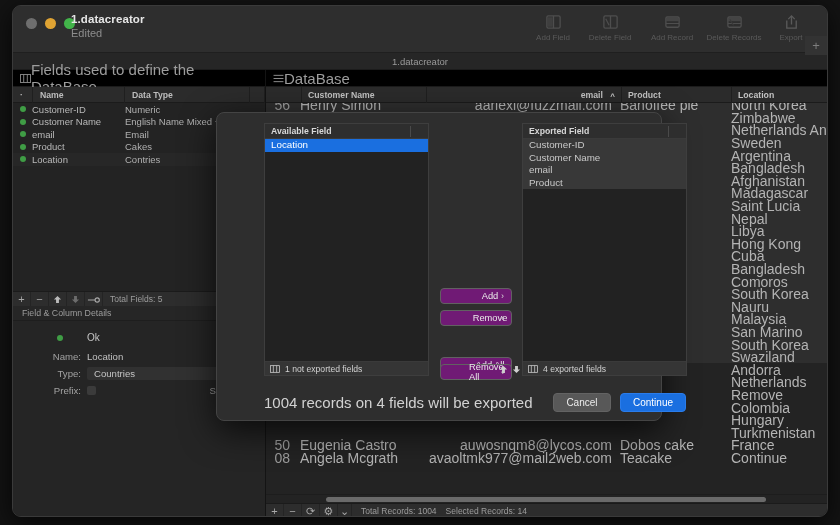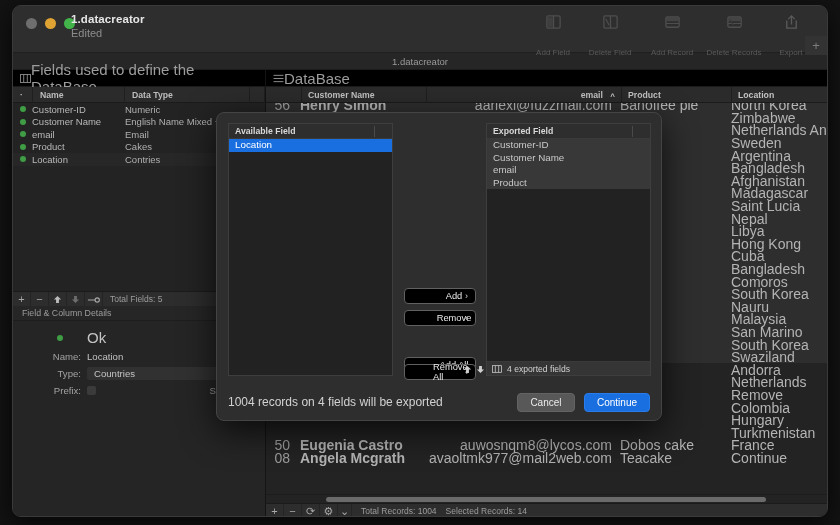--- a/index.html
+++ b/index.html
@@ -47,21 +47,21 @@
   .doc-sub {
     position: absolute; left: 58px; top: 21px;
     color: #8d8d8d; font-size: 11px;
   }
   .toolbar-items {
     position: absolute; right: 10px; top: 4px;
     display: flex; align-items: flex-start; gap: 0px;
   }
   .tb-item {
     width: 52px; display: flex; flex-direction: column;
-    align-items: center; gap: 18px; padding-top: 4px;
+    align-items: center; gap: 3px; padding-top: 4px;
     color: #5a5a5a; font-size: 8px; text-align: center;
     line-height: 1.1;
   }
   .tb-item.wide { width: 62px; }
   .tb-ico { width: 19px; height: 17px; display: block; }
   .tb-plus {
     position: absolute; right: 0px; top: 30px;
     width: 22px; height: 19px;
     background: #333; color: #7d7d7d;
     font-size: 13px; line-height: 19px; text-align: center;
@@ -149,21 +149,21 @@
     position: relative;
   }
   .rt-head .rh { height: 16px; line-height: 16px; border-right: 1px solid #1f1f1f; padding: 0 6px; white-space: nowrap; overflow: hidden; }
   .data-area { flex: 1; position: relative; overflow: hidden; background: #232323; }
   .data-row {
     height: 12.6px; display: flex; align-items: center;
     font-size: 14px; color: #b4b4b4;
   }
   .data-row.sel { background: #2e2e2e; }
   .c-id { width: 30px; text-align: right; padding-right: 6px; color: #9e9e9e; overflow: hidden; }
-  .c-name { width: 125px; padding-left: 4px; white-space: nowrap; overflow: hidden; font-weight: bold; }
+  .c-name { width: 125px; padding-left: 4px; white-space: nowrap; overflow: hidden; }
   .c-email { width: 195px; text-align: right; padding-right: 4px; white-space: nowrap; overflow: hidden; }
   .c-prod { width: 110px; padding-left: 4px; white-space: nowrap; overflow: hidden; }
   .c-loc { flex: 1; padding-left: 5px; white-space: nowrap; overflow: hidden; }
 
   .vscroll {
     position: absolute; right: 2px; top: 2px;
     width: 5px; height: 46px; border-radius: 3px;
     background: #6a6a6a;
   }
   .hscroll-track {
@@ -185,21 +185,21 @@
 
   
   .sheet {
     position: absolute; left: 203px; top: 106px;
     width: 446px; height: 309px;
     background: #2e2e2e;
     border: 1px solid #444; border-radius: 8px;
     box-shadow: 0 10px 34px rgba(0,0,0,.72);
     z-index: 40;
   }
-  .sheet-inner { position: relative; width: 100%; height: 100%; }
+  .sheet-inner { position: relative; width: 100%; height: 100%; margin-left: 36px; }
 
   .listbox {
     position: absolute; top: 10px;
     background: #222; border: 1px solid #3e3e3e;
     display: flex; flex-direction: column;
   }
   .lb-left { left: 11px; width: 165px; height: 253px; }
   .lb-right { left: 269px; width: 165px; height: 253px; }
   .lb-head {
     height: 15px; background: #2e2e2e;
@@ -221,39 +221,39 @@
     display: flex; align-items: center; gap: 5px;
     padding-left: 5px; color: #d2d2d2; font-size: 8.6px;
   }
 
   .mid-buttons {
     position: absolute; left: 187px; top: 10px;
     width: 72px; height: 253px;
   }
   .mbtn {
     position: absolute; left: 0; width: 72px; height: 16px;
-    background: #000000; border: 1px solid #616161; border-radius: 4px;
+    background: #701a75; border: 1px solid #616161; border-radius: 4px;
     color: #eaeaea; font-size: 9.3px;
     display: flex; align-items: center; justify-content: center; padding-left: 28px;
   }
   .mbtn .chev { position: absolute; right: 7px; font-size: 9px; color: #d8d8d8; }
 
   .arrow-btns {
     position: absolute; left: 245px; bottom: 0; display: flex; gap: 2px;
   }
   .arrow-btn {
     width: 11px; height: 14px; color: #cfcfcf; font-size: 8px;
     display: flex; align-items: center; justify-content: center;
   }
 
   .sheet-footer {
     position: absolute; left: 0; right: 0; bottom: 0; height: 36px;
     display: flex; align-items: center; padding: 0 11px;
   }
-  .foot-text { color: #d2d2d2; font-size: 12px; }
+  .foot-text { color: #d2d2d2; font-size: 15px; }
   .foot-btns { margin-left: auto; display: flex; gap: 9px; }
   .fbtn {
     height: 19px; min-width: 58px; border-radius: 4px;
     font-size: 10px; display: flex; align-items: center; justify-content: center;
     padding: 0 12px;
   }
   .fbtn.cancel { background: #585858; border: 1px solid #636363; color: #ececec; }
   .fbtn.continue { background: #1a6fe0; border: 1px solid #2a7cea; color: #fff; }
 
   .grid-ico { width: 10px; height: 8px; flex: none; }
@@ -389,21 +389,21 @@
             </svg>
           </div>
           <div class="sb-txt">Total Fields: 5</div>
         </div>
 
         <div class="details-head">Field &amp; Column Details</div>
 
         <div class="details-body">
           <div class="ok-row">
             <span class="dot-ok" style="margin-left:44px"></span>
-            <span style="padding-left:18px;font-size:15px;color:#c4c4c4">Ok</span>
+            <span style="padding-left:18px;font-size:10px;color:#c4c4c4">Ok</span>
           </div>
           <div class="det-row">
             <span class="det-label">Name:</span>
             <span class="det-val">Location</span>
           </div>
           <div class="det-row">
             <span class="det-label">Type:</span>
             <span class="det-field">Countries</span>
           </div>
           <div class="det-row">
@@ -665,20 +665,28 @@
       <div class="sheet-inner">
 
         <div class="listbox lb-left">
           <div class="lb-head">
             <span>Available Field</span>
             <span class="divider"></span>
           </div>
           <div class="lb-body">
             <div class="lb-item selected">Location</div>
           </div>
+          <div class="lb-foot">
+            <svg class="grid-ico" viewBox="0 0 12 9">
+              <rect x="0.5" y="0.5" width="11" height="8" fill="none" stroke="#d2d2d2" stroke-width="0.9"></rect>
+              <line x1="4" y1="0.5" x2="4" y2="8.5" stroke="#d2d2d2" stroke-width="0.9"></line>
+              <line x1="8" y1="0.5" x2="8" y2="8.5" stroke="#d2d2d2" stroke-width="0.9"></line>
+            </svg>
+            <span>1 not exported fields</span>
+          </div>
         </div>
 
         <div class="mid-buttons">
           <div class="mbtn" style="top:165px">
             <span>Add</span>
             <span class="chev">›</span>
           </div>
           <div class="mbtn" style="top:187px">
             <span>Remove</span>
             <span class="chev">‹</span>

